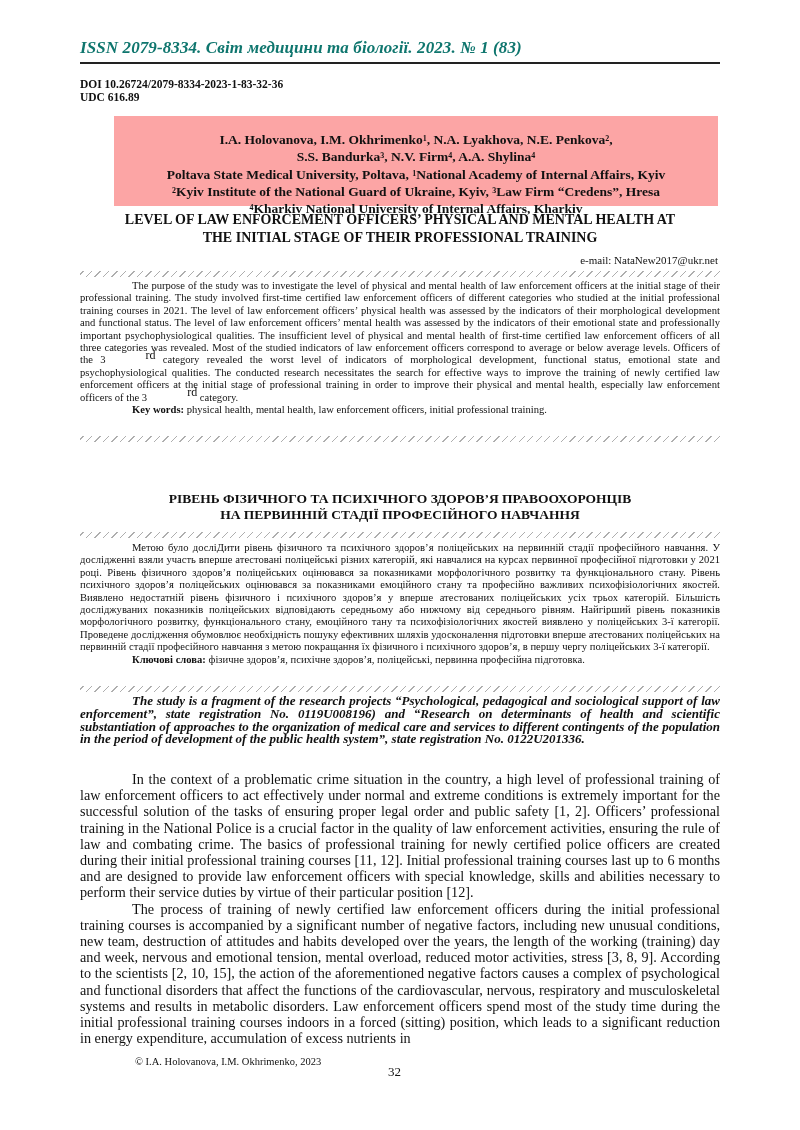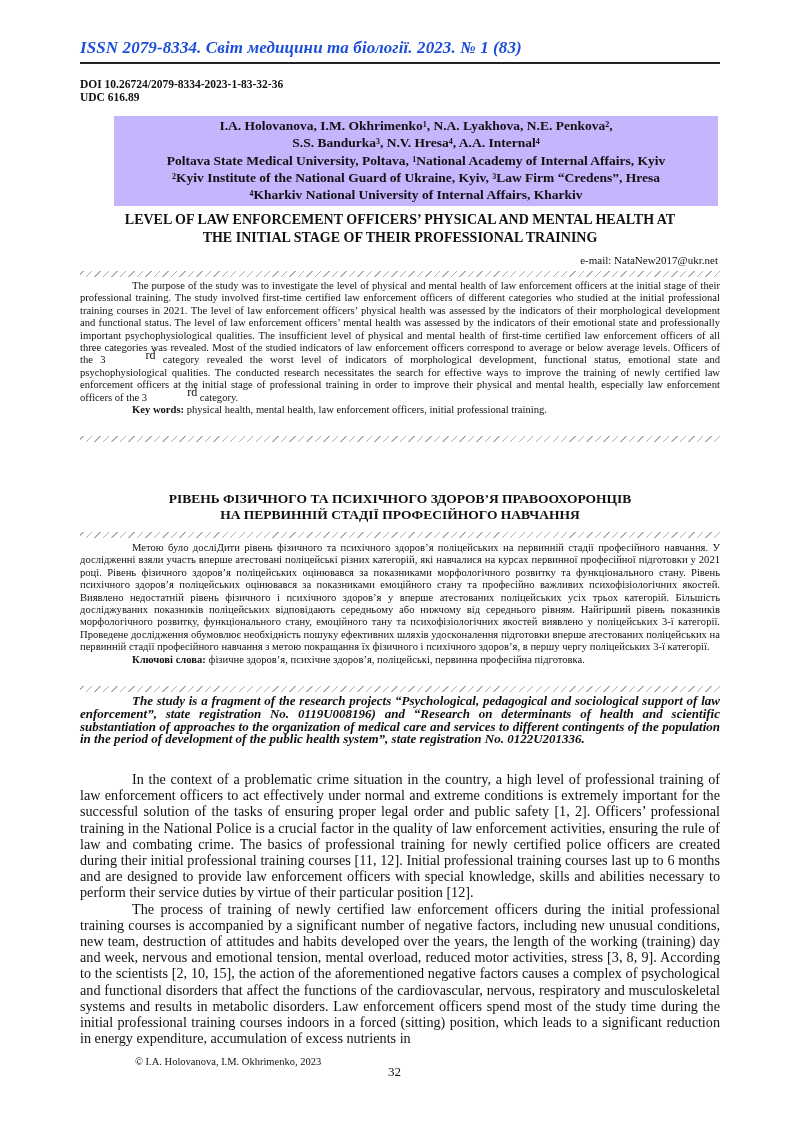--- a/index.html
+++ b/index.html
@@ -1,25 +1,25 @@
 <!DOCTYPE html>
 <html><head>
 <meta charset="utf-8">
 <style>
   html, body { margin: 0; padding: 0; background: #ffffff; }
   body { width: 800px; height: 1130px; position: relative; overflow: hidden;
          font-family: "Liberation Serif", serif; color: #111; }
   .page { position: absolute; left: 0; top: 0; width: 800px; height: 1130px; }
   .journal-header { position: absolute; left: 80px; top: 38px; width: 640px;
-         font-style: italic; font-weight: bold; font-size: 17px; color: #1d4ed8;
+         font-style: italic; font-weight: bold; font-size: 17px; color: #0f766e;
          border-bottom: 2px solid #222; padding-bottom: 4px; letter-spacing: 0.1px; }
   .doi { position: absolute; left: 80px; top: 78px; font-weight: bold; font-size: 11.5px; line-height: 13px; }
   .author-box { position: absolute; left: 114px; top: 116px; width: 604px; height: 90px;
-         background: #c4b5fd; text-align: center; font-weight: bold; font-size: 13.5px; line-height: 17.3px;
-         padding-top: 1px; box-sizing: border-box; }
+         background: #fca5a5; text-align: center; font-weight: bold; font-size: 13.5px; line-height: 17.3px;
+         padding-top: 15px; box-sizing: border-box; }
   .author-box sup { font-size: 8px; vertical-align: top; position: relative; top: -1px; }
   .title-en { position: absolute; left: 80px; top: 211px; width: 640px; text-align: center;
          font-weight: bold; font-size: 14px; line-height: 18px; }
   .email { position: absolute; right: 82px; top: 254px; font-size: 11px; text-align: right; }
   .zigzag { position: absolute; left: 80px; width: 640px; height: 6px;
          background-image: repeating-linear-gradient(135deg, transparent 0 2px, #9a9a9a 2px 3px, transparent 3px 6px);
          opacity: 0.8; }
   .abstract { position: absolute; left: 80px; width: 640px; font-size: 10.6px; line-height: 12.4px;
          text-align: justify; }
   .abstract p { margin: 0; text-indent: 52px; }
@@ -46,21 +46,21 @@
 
   <div class="journal-header">ISSN 2079-8334. Світ медицини та біології. 2023. № 1 (83)</div>
 
   <div class="doi">
     <div>DOI 10.26724/2079-8334-2023-1-83-32-36</div>
     <div>UDC 616.89</div>
   </div>
 
   <div class="author-box">
     <div><span>I.A. Holovanova, I.M. Okhrimenko</span><sup>1</sup><span>, N.A. Lyakhova, N.E. Penkova</span><sup>2</sup><span>,</span></div>
-    <div><span>S.S. Bandurka</span><sup>3</sup><span>, N.V. Hresa</span><sup>4</sup><span>, A.A. Internal</span><sup>4</sup></div>
+    <div><span>S.S. Bandurka</span><sup>3</sup><span>, N.V. Firm</span><sup>4</sup><span>, A.A. Shylina</span><sup>4</sup></div>
     <div><span>Poltava State Medical University, Poltava, </span><sup>1</sup><span>National Academy of Internal Affairs, Kyiv</span></div>
     <div><sup>2</sup><span>Kyiv Institute of the National Guard of Ukraine, Kyiv, </span><sup>3</sup><span>Law Firm “Credens”, Hresa</span></div>
     <div><sup>4</sup><span>Kharkiv National University of Internal Affairs, Kharkiv</span></div>
   </div>
 
   <div class="title-en">
     <div>LEVEL OF LAW ENFORCEMENT OFFICERS’ PHYSICAL AND MENTAL HEALTH AT</div>
     <div>THE INITIAL STAGE OF THEIR PROFESSIONAL TRAINING</div>
   </div>
 

